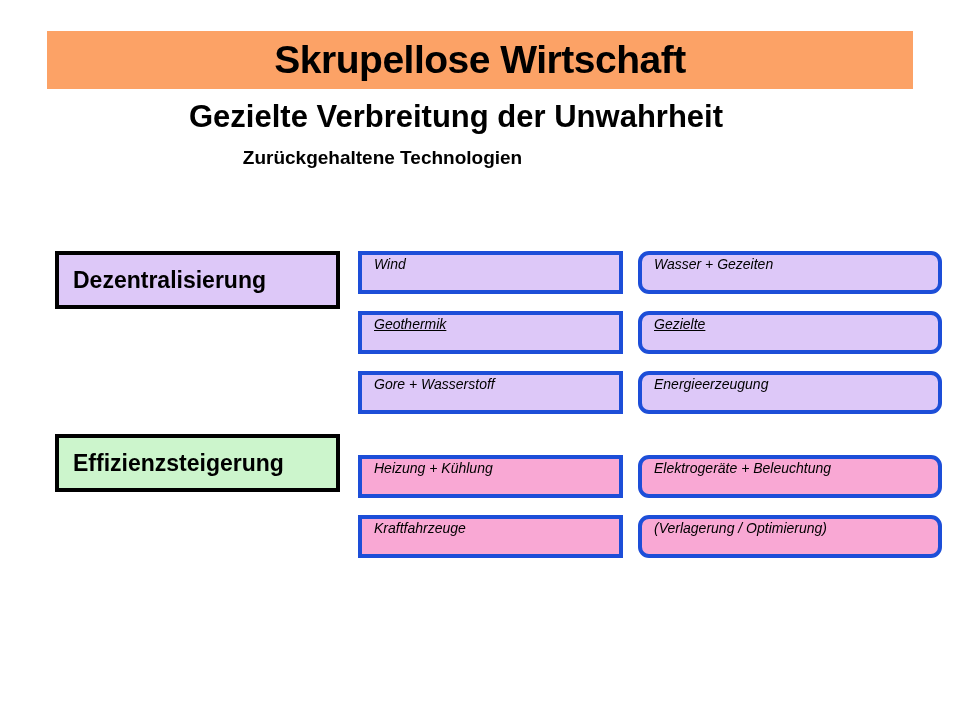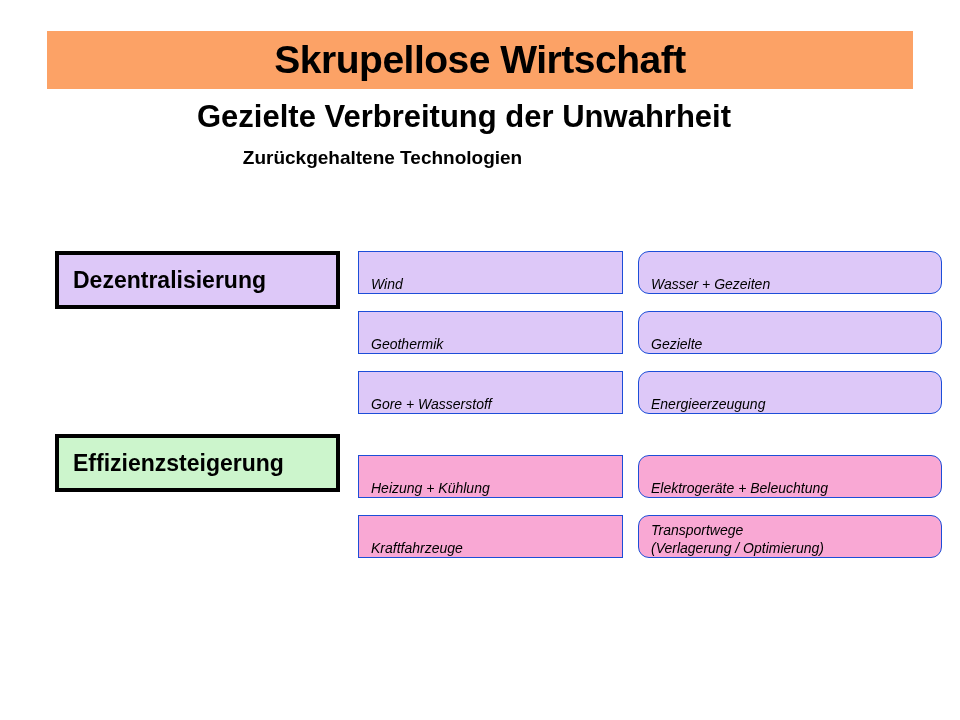--- a/index.html
+++ b/index.html
@@ -38,21 +38,21 @@
     font-family: "Liberation Sans", sans-serif;
     font-weight: bold;
     font-size: 39px;
     letter-spacing: -0.5px;
     white-space: nowrap;
   }
 
   
   #subtitle-main {
     position: absolute;
-    left: 16px;
+    left: 8px;
     top: 99px;
     width: 896px;
     text-align: center;
     font-weight: bold;
     font-size: 31px;
     color: #000000;
     white-space: nowrap;
   }
   #subtitle-sub {
     position: absolute;
@@ -91,43 +91,43 @@
   #category-efficiency {
     top: 434px;
     height: 58px;
     background: #ccf5cc;
   }
 
   
   .item-box {
     position: absolute;
     box-sizing: border-box;
-    border: 1px solid #1d4ed8;
+    border: 4px solid #1d4ed8;
     display: flex;
     flex-direction: column;
-    justify-content: flex-end;
+    justify-content: flex-start;
     padding-left: 12px;
   }
   .item-box.purple { background: #ddc8f8; }
   .item-box.green  { background: #f9a8d4; }
   .item-label {
     font-style: italic;
     font-size: 14px;
     line-height: 18px;
     color: #000000;
     white-space: nowrap;
   }
 
   
   .col-left  { left: 358px; width: 265px; }
   .col-right { left: 638px; width: 304px; border-radius: 11px; }
 
   
   .row-p1 { top: 251px; height: 43px; }
-  .row-p2 { top: 311px; height: 43px; }
+  .row-p2 { top: 311px; height: 43px; text-decoration: underline; }
   .row-p3 { top: 371px; height: 43px; }
   
   .row-g1 { top: 455px; height: 43px; }
   .row-g2 { top: 515px; height: 43px; }
 
   
   #copyright {
     position: absolute;
     right: 2px;
     top: 500px;
@@ -183,17 +183,16 @@
   <span class="item-label">Heizung + Kühlung</span>
 </div>
 <div class="item-box green col-right row-g1">
   <span class="item-label">Elektrogeräte + Beleuchtung</span>
 </div>
 
 <div class="item-box green col-left row-g2">
   <span class="item-label">Kraftfahrzeuge</span>
 </div>
 <div class="item-box green col-right row-g2">
-  <span class="item-label">Transportwege</span>
   <span class="item-label">(Verlagerung / Optimierung)</span>
 </div>
 
 <div id="copyright">© Al Gore 2006 / Jörg Martin 2008</div>
 
 </body></html>

